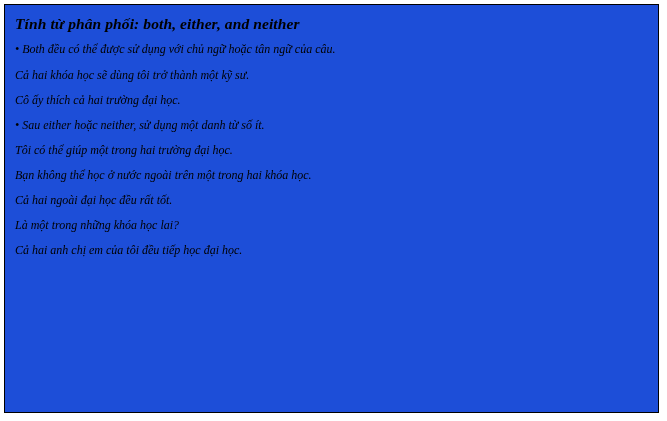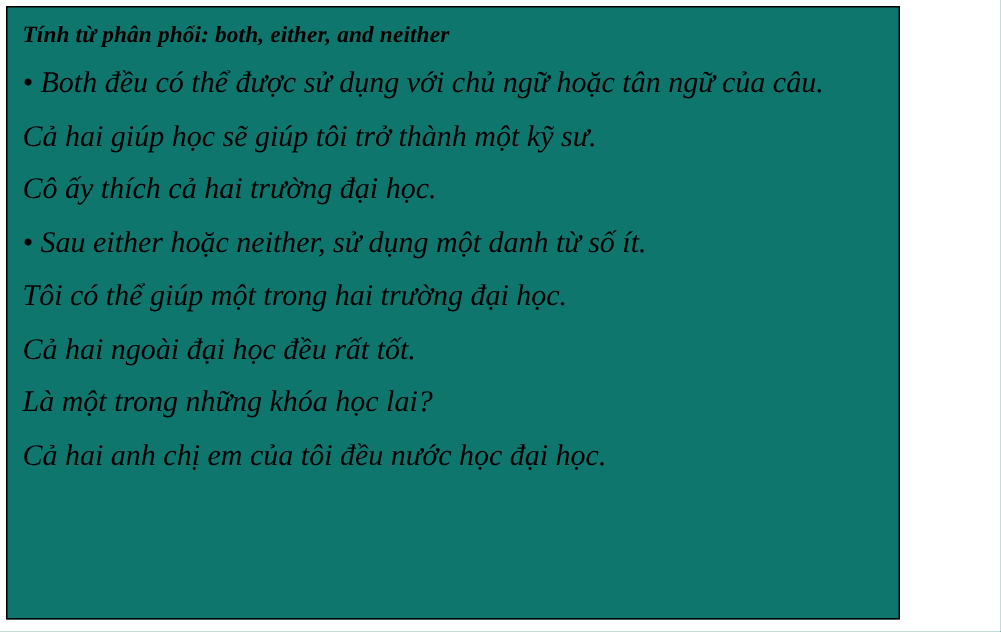--- a/index.html
+++ b/index.html
@@ -10,62 +10,63 @@
   body {
     width: 667px;
     height: 421px;
     font-family: "Liberation Serif", serif;
     color: #000000;
   }
   #doc-box {
     position: absolute;
     left: 4px;
     top: 4px;
-    width: 596px;
+    width: 655px;
     height: 409px;
     border: 1px solid #000000;
     box-sizing: border-box;
-    background: #0f766e;
+    background: #1d4ed8;
     overflow: hidden;
   }
   .content {
     padding: 9px 10px 0 10px;
   }
   .doc-title {
     font-style: italic;
     font-weight: bold;
     font-size: 15.5px;
     line-height: 1.32;
     margin: 0 0 8px 0;
     letter-spacing: 0.1px;
   }
   .line {
     font-style: italic;
-    font-size: 20px;
+    font-size: 12px;
     line-height: 1.3;
     margin: 0 0 9.5px 0;
     white-space: nowrap;
   }
   .line.bullet::before {
     content: "\2022\00a0";
   }
   .line:last-child {
     margin-bottom: 0;
   }
 </style>
 </head>
 <body>
 
 <div id="doc-box">
   <div class="content">
     <p class="doc-title">Tính từ phân phối: both, either, and neither</p>
     <div id="lines">
         <p class="line bullet">Both đều có thể được sử dụng với chủ ngữ hoặc tân ngữ của câu.</p>
-        <p class="line">Cả hai giúp học sẽ giúp tôi trở thành một kỹ sư.</p>
+        <p class="line">Cả hai khóa học sẽ dùng tôi trở thành một kỹ sư.</p>
         <p class="line">Cô ấy thích cả hai trường đại học.</p>
         <p class="line bullet">Sau either hoặc neither, sử dụng một danh từ số ít.</p>
         <p class="line">Tôi có thể giúp một trong hai trường đại học.</p>
+        <p class="line">Bạn không thể học ở nước ngoài trên một trong hai khóa học.</p>
         <p class="line">Cả hai ngoài đại học đều rất tốt.</p>
         <p class="line">Là một trong những khóa học lai?</p>
-        <p class="line">Cả hai anh chị em của tôi đều nước học đại học.</p>
+        <p class="line">Cả hai anh chị em của tôi đều tiếp học đại học.</p>
       </div>
   </div>
 </div>
 
 </body></html>

